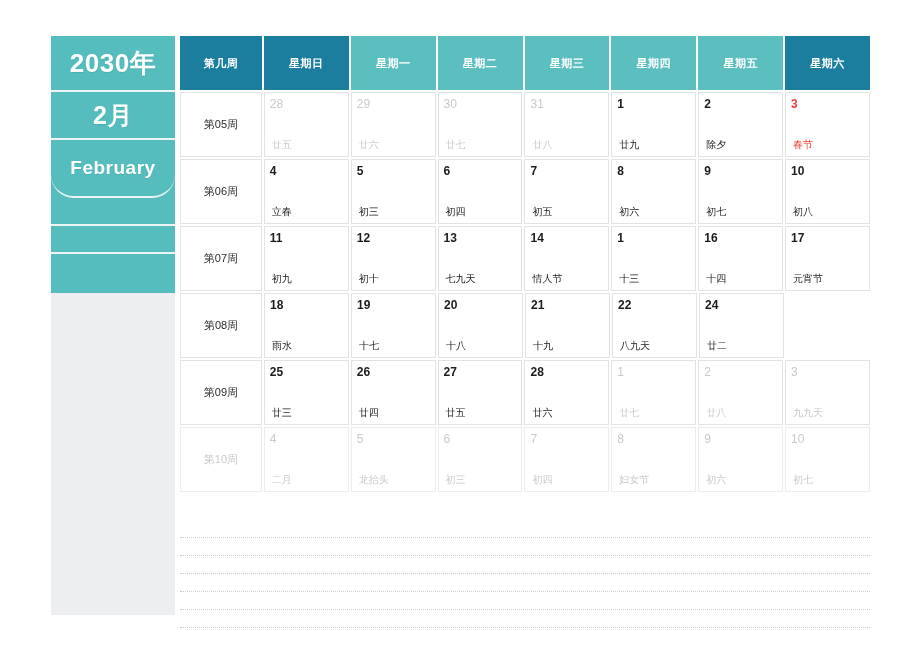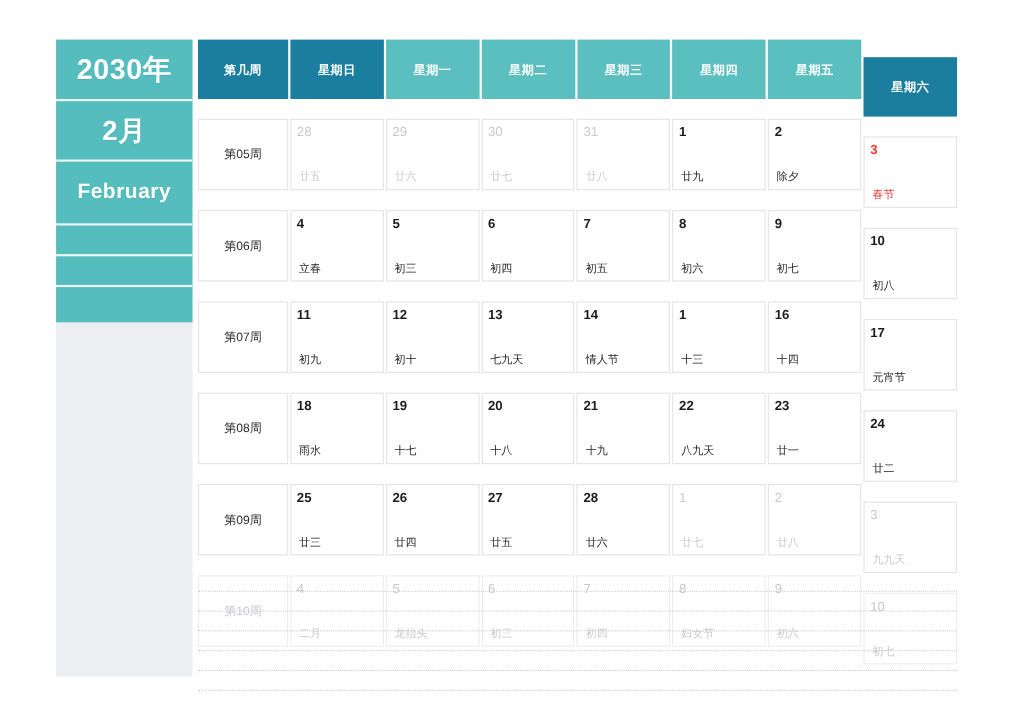--- a/index.html
+++ b/index.html
@@ -46,22 +46,22 @@
     border-bottom: 2px solid #eef3f4;
     display: flex;
     align-items: center;
     justify-content: center;
     color: #ffffff;
     font-weight: bold;
     letter-spacing: 0.5px;
     text-shadow: 0 1px 1px rgba(0,0,0,0.08);
   }
   .side-band.year    { height: 56px; font-size: 26px; }
-  .side-band.month   { height: 55px; font-size: 25px; }
-  .side-band.english { height: 58px; font-size: 19px; }
+  .side-band.month   { height: 48px; font-size: 25px; }
+  .side-band.english { height: 58px; font-size: 19px; border-radius: 23px; }
   .side-band.blank   { height: 28px; }
   .side-band.last    { border-bottom: none; }
 
   
   #calendar {
     position: absolute;
     left: 180px;
     top: 36px;
     width: 690px;
   }
@@ -69,21 +69,21 @@
     display: flex;
     width: 690px;
   }
   .cal-cell {
     box-sizing: border-box;
     margin: 0 2px 2px 0;
     position: relative;
   }
   .cal-cell.week-col { width: 82px; }
   .cal-cell.day-col  { width: 85px; }
-  .cal-cell:last-child { margin-right: 0; margin-top: 16px; }
+  .cal-cell:last-child { margin-right: 0; }
 
   
   .hdr-row .cal-cell {
     height: 54px;
     display: flex;
     align-items: center;
     justify-content: center;
     color: #ffffff;
     font-size: 11px;
     font-weight: bold;
@@ -290,24 +290,20 @@
           </div>
           <div class="cal-cell day-col">
             <div class="daynum">21</div>
             <div class="lunar">十九</div>
           </div>
           <div class="cal-cell day-col">
             <div class="daynum">22</div>
             <div class="lunar">八九天</div>
           </div>
           <div class="cal-cell day-col">
-            <div class="daynum">23</div>
-            <div class="lunar">廿一</div>
-          </div>
-          <div class="cal-cell day-col">
             <div class="daynum">24</div>
             <div class="lunar">廿二</div>
           </div>
         </div>
         <div class="cal-row body-row">
           <div class="cal-cell week-col">第09周</div>
           <div class="cal-cell day-col">
             <div class="daynum">25</div>
             <div class="lunar">廿三</div>
           </div>

